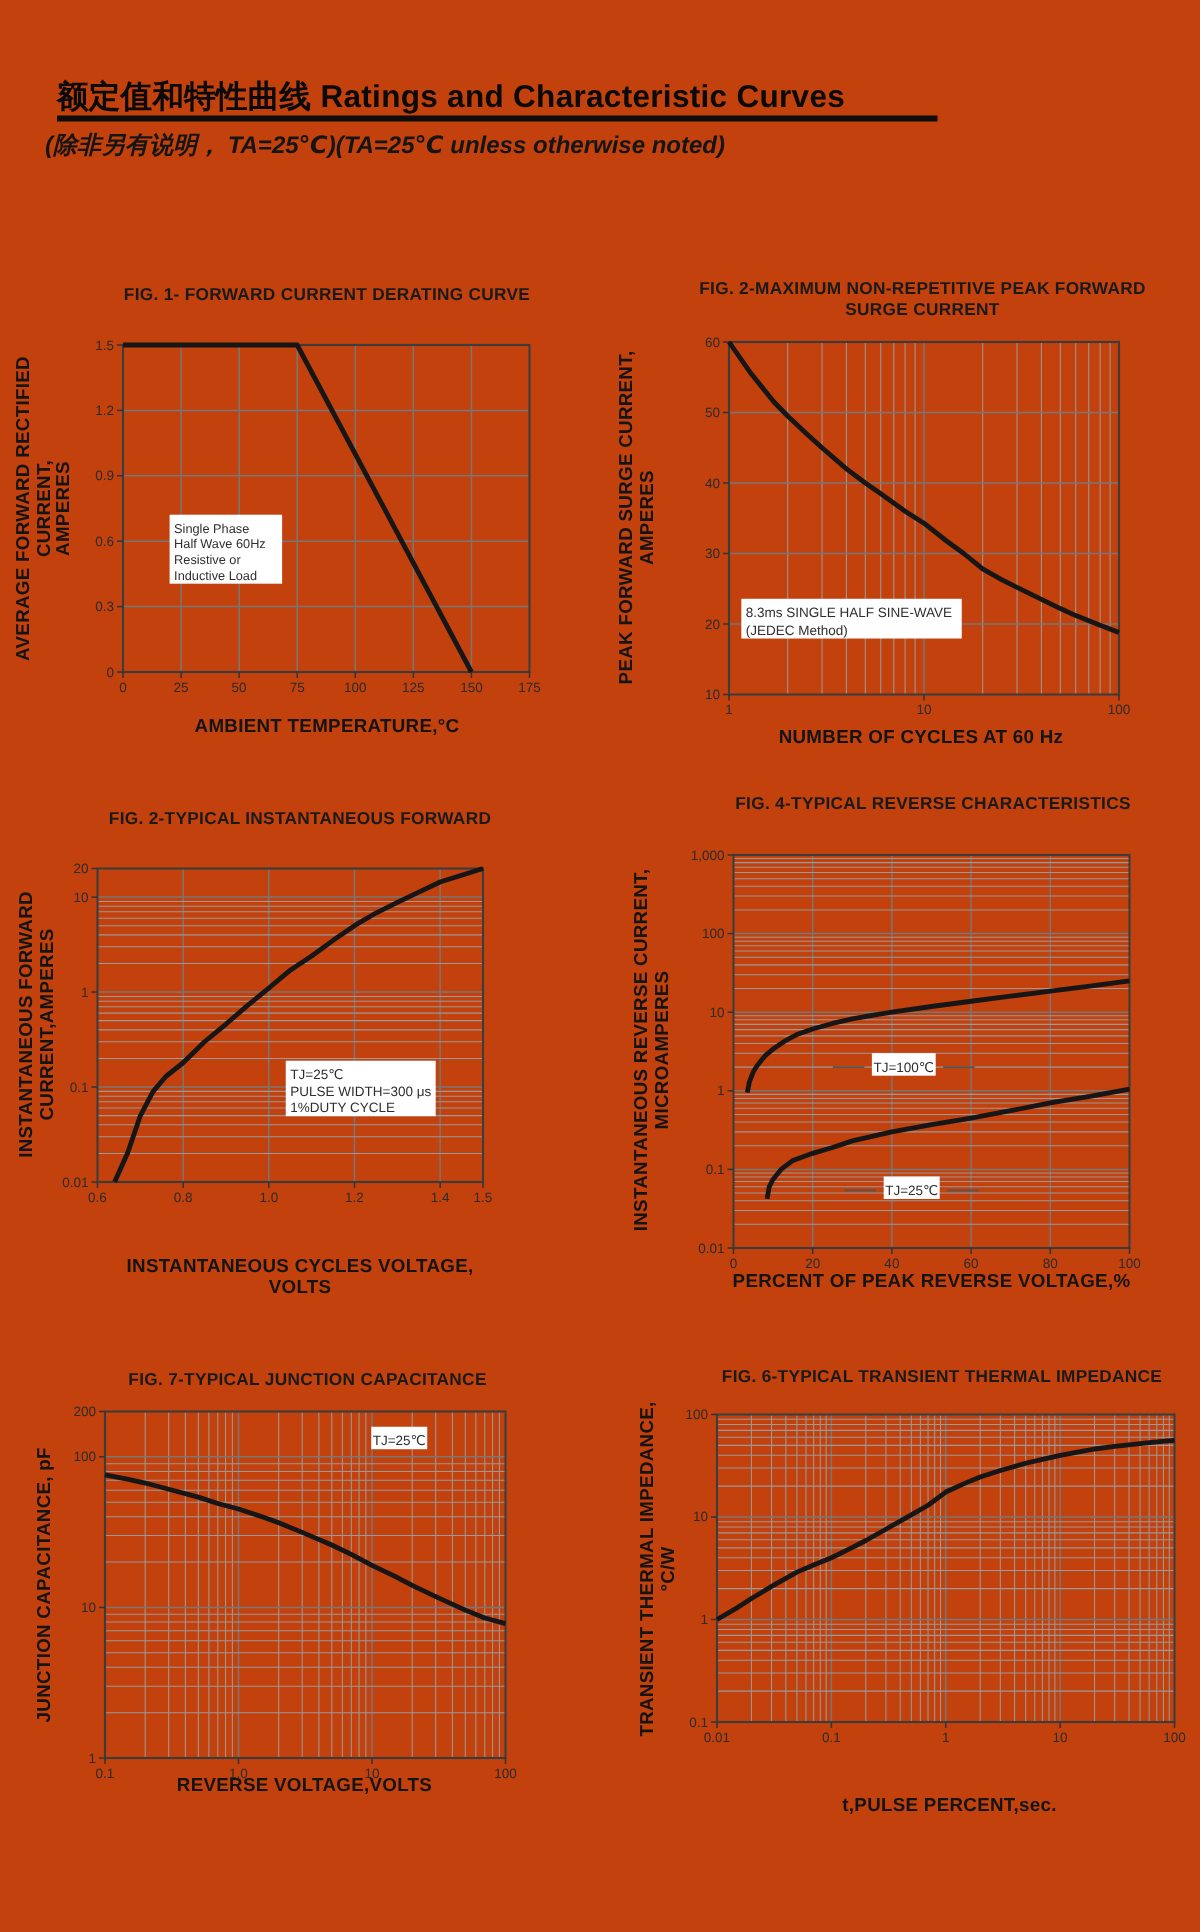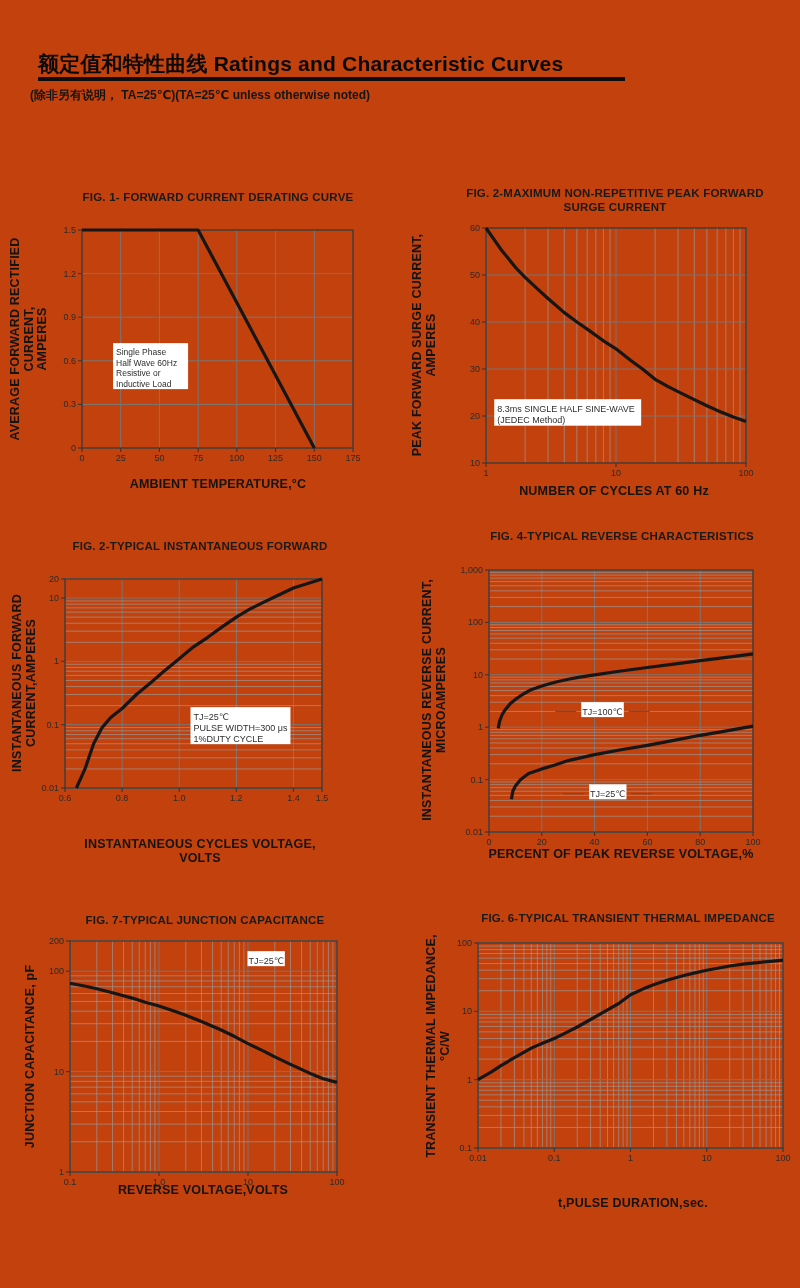--- a/index.html
+++ b/index.html
@@ -1,20 +1,20 @@
 <!DOCTYPE html>
 <html><head>
 <meta charset="utf-8">
 <style>
   html,body{margin:0;padding:0;}
   body{width:800px;height:1288px;background:#ffffff;font-family:"Liberation Sans","DejaVu Sans",sans-serif;}
   #page{position:relative;width:800px;height:1288px;background:#c2410c;overflow:hidden;}
   .hdr-title{position:absolute;left:38px;top:50px;font-size:21px;font-weight:bold;color:#0a0a0a;letter-spacing:.2px;white-space:nowrap;}
   .hdr-rule{position:absolute;left:38px;top:77px;width:587px;height:4px;background:#0d0d0d;}
-  .hdr-sub{position:absolute;left:30px;top:87px;font-size:12px;font-weight:bold;color:#151515;white-space:nowrap;}
+  .hdr-sub{position:absolute;left:30px;top:87px;font-size:16px;font-weight:bold;color:#151515;white-space:nowrap;font-style:italic;}
   .fig-title{position:absolute;font-size:11.5px;font-weight:bold;color:#1a1a1a;text-align:center;line-height:14px;letter-spacing:.2px;}
   .axis-label{position:absolute;font-size:12.5px;font-weight:bold;color:#141414;text-align:center;line-height:13.5px;letter-spacing:.2px;}
   .ylab{transform:rotate(-90deg);}
   svg.plot{position:absolute;overflow:visible;}
   svg.plot text{font-family:"Liberation Sans","DejaVu Sans",sans-serif;}
 </style>
 </head>
 <body>
 
 <div id="page">
@@ -493,17 +493,17 @@
         <text x="26" y="12" text-anchor="end" font-size="9" fill="#2b2b2b">100</text>
         <line x1="28" x2="32" y1="77.33333333333334" y2="77.33333333333334" stroke="#333" stroke-width="1"></line>
         <text x="26" y="80.33333333333334" text-anchor="end" font-size="9" fill="#2b2b2b">10</text>
         <line x1="28" x2="32" y1="145.66666666666669" y2="145.66666666666669" stroke="#333" stroke-width="1"></line>
         <text x="26" y="148.66666666666669" text-anchor="end" font-size="9" fill="#2b2b2b">1</text>
         <line x1="28" x2="32" y1="214" y2="214" stroke="#333" stroke-width="1"></line>
         <text x="26" y="217" text-anchor="end" font-size="9" fill="#2b2b2b">0.1</text>
         <polyline points="32.0,145.7 45.4,137.9 55.0,131.7 68.4,123.6 85.3,114.1 96.4,109.3 108.3,104.5 121.7,97.9 131.2,93.0 144.6,85.5 161.5,75.9 172.7,69.5 184.5,60.7 197.9,54.6 207.5,50.7 220.9,46.3 237.8,41.5 248.9,38.9 260.8,36.2 274.2,33.7 283.7,32.0 297.1,30.2 314.0,28.4 325.2,27.3 337.0,26.2" fill="none" stroke="#161616" stroke-width="3.2" stroke-linejoin="round" stroke-linecap="butt"></polyline>
       </svg>
     <div class="axis-label" style="left:483px;top:1197px;width:300px;">
-      <div>t,PULSE DURATION,sec.</div>
+      <div>t,PULSE PERCENT,sec.</div>
     </div>
   </div>
 
 </div>
 
 </body></html>

